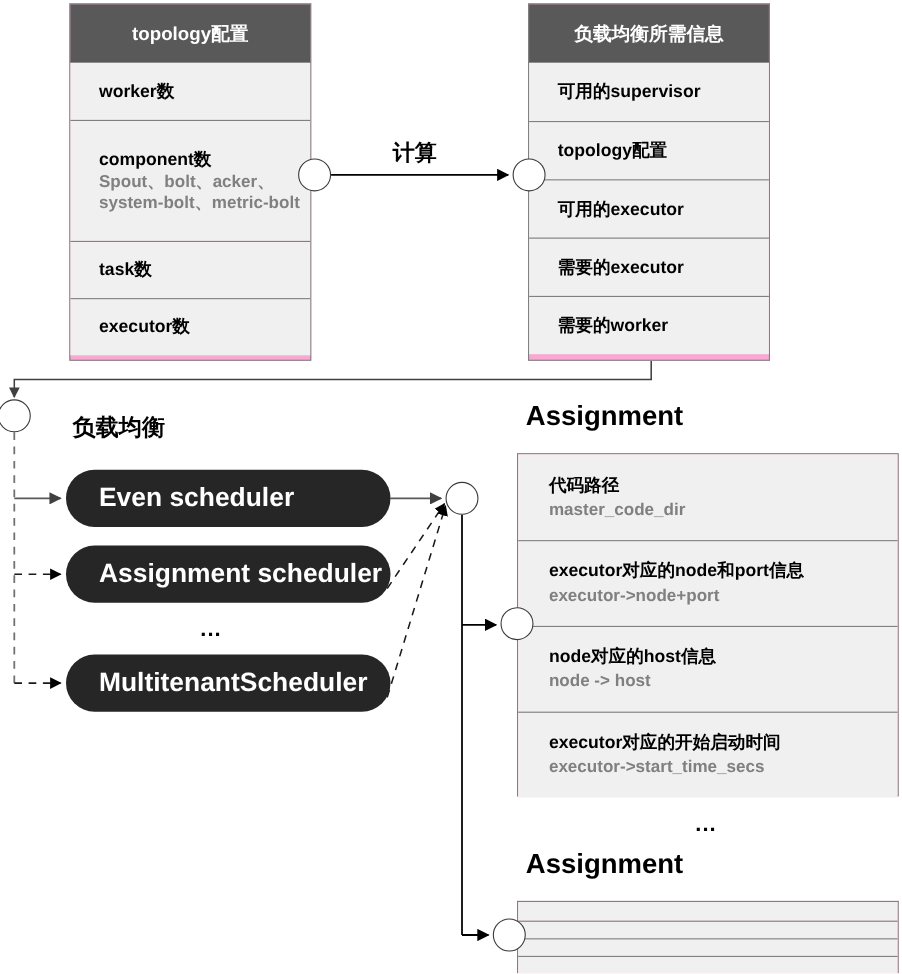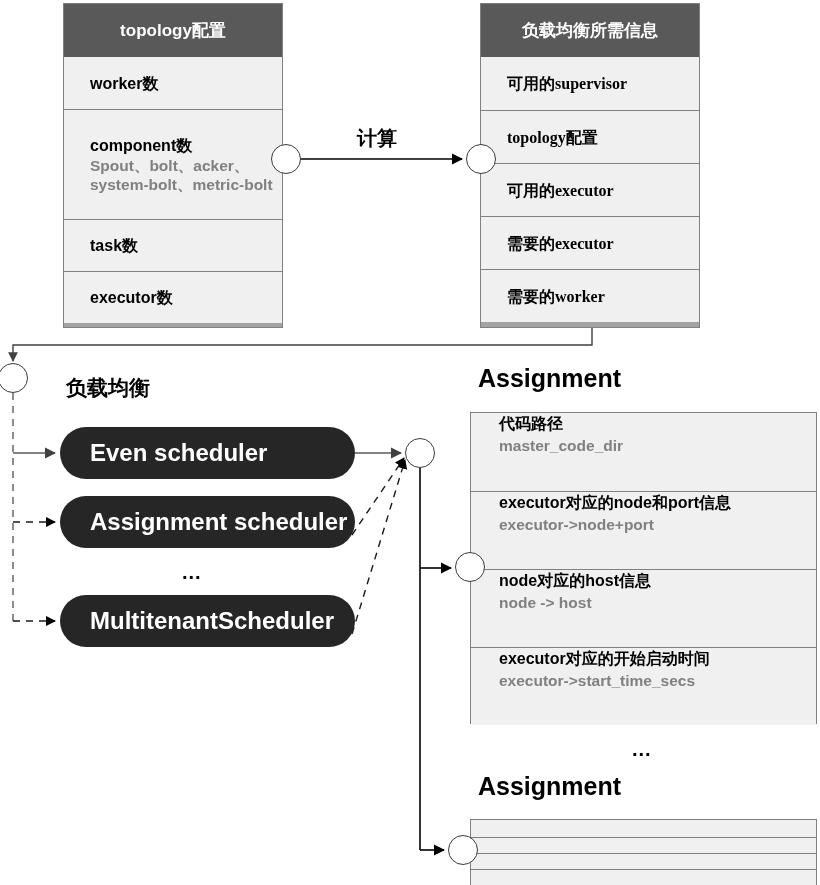--- a/index.html
+++ b/index.html
@@ -23,21 +23,21 @@
     width: 820px;
     height: 885px;
     pointer-events: none;
   }
 
   
   .table {
     position: absolute;
     border: 1px solid #808080;
     box-sizing: border-box;
-    background: #a3a3a3;
+    background: #f9a8d4;
   }
   .thead {
     background: #595959;
     color: #ffffff;
     font-weight: bold;
     font-size: 17px;
     text-align: center;
     box-sizing: border-box;
     display: flex;
     align-items: center;
@@ -69,30 +69,30 @@
   #table-topology { left: 63px; top: 3px; width: 220px; height: 325px; }
   #table-topology .thead { height: 53px; }
   #table-topology .r1 { height: 52px; }
   #table-topology .r2 { height: 110px; padding-top: 0; }
   #table-topology .r3 { height: 52px; }
   #table-topology .r4 { height: 52px; }
 
   
   #table-lbinfo { left: 480px; top: 3px; width: 220px; height: 325px; }
   #table-lbinfo .thead { height: 53px; }
-  #table-lbinfo .rr { height: 53px; font-family: Liberation Serif, serif; }
+  #table-lbinfo .rr { height: 53px; }
 
   
   #table-assignment { left: 470px; top: 412px; width: 347px; height: 312px; }
   #table-assignment .arow {
     box-sizing: border-box;
     border-top: 1px solid #808080;
     display: flex;
     flex-direction: column;
-    justify-content: flex-start;
+    justify-content: center;
     padding-left: 28px;
     background: #f0f0f0;
     height: 78px;
   }
   #table-assignment .arow.first { border-top: none; }
   #table-assignment .arow .main {
     font-size: 16px; font-weight: bold; color: #000000; line-height: 22px;
   }
   #table-assignment .arow .sub {
     font-size: 15.5px; font-weight: bold; color: #808080; line-height: 21px;

